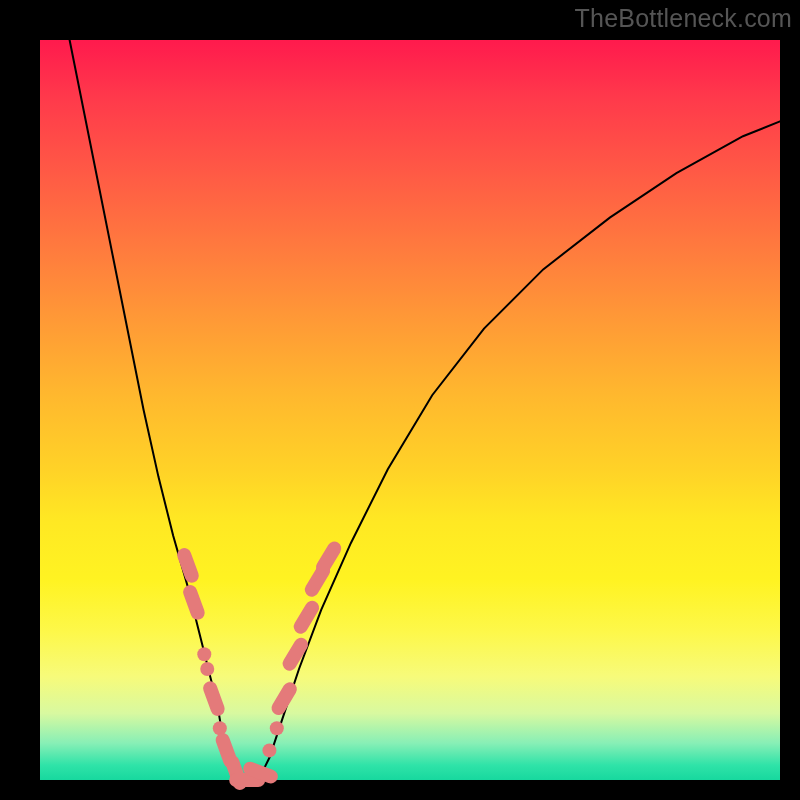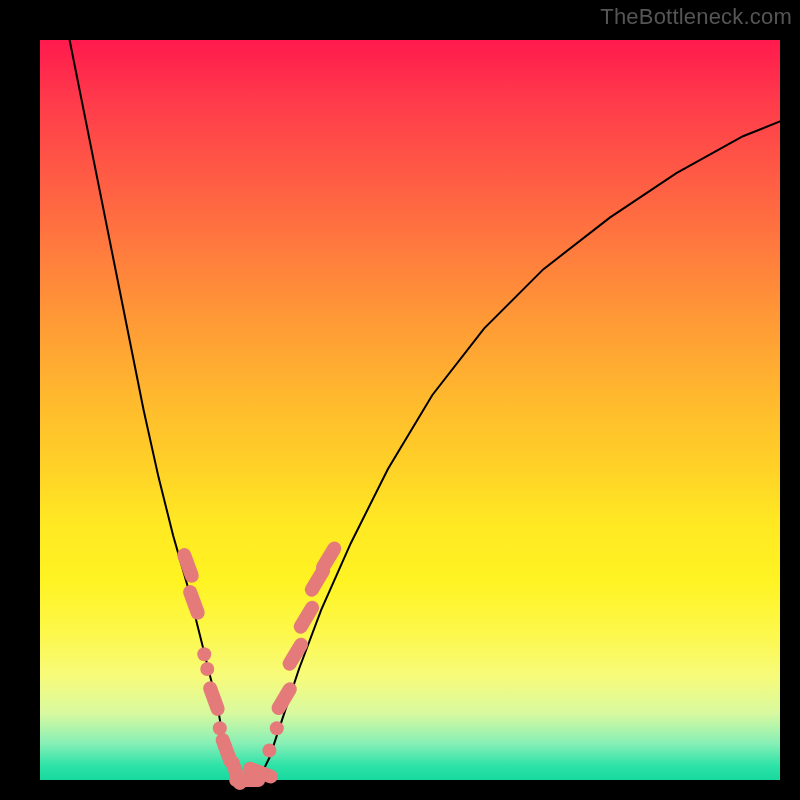--- a/index.html
+++ b/index.html
@@ -42,21 +42,21 @@
       #88efb6 95%,
       #2fe3a8 98%,
       #17d89e 100%
     );
   }
   .watermark {
     position: absolute;
     top: 4px;
     right: 8px;
     color: #555;
-    font-size: 22px;
+    font-size: 25px;
     font-weight: 500;
     letter-spacing: 0.2px;
     user-select: none;
   }
   svg.curves {
     position: absolute;
     left: 0;
     top: 0;
     width: 740px;
     height: 740px;

